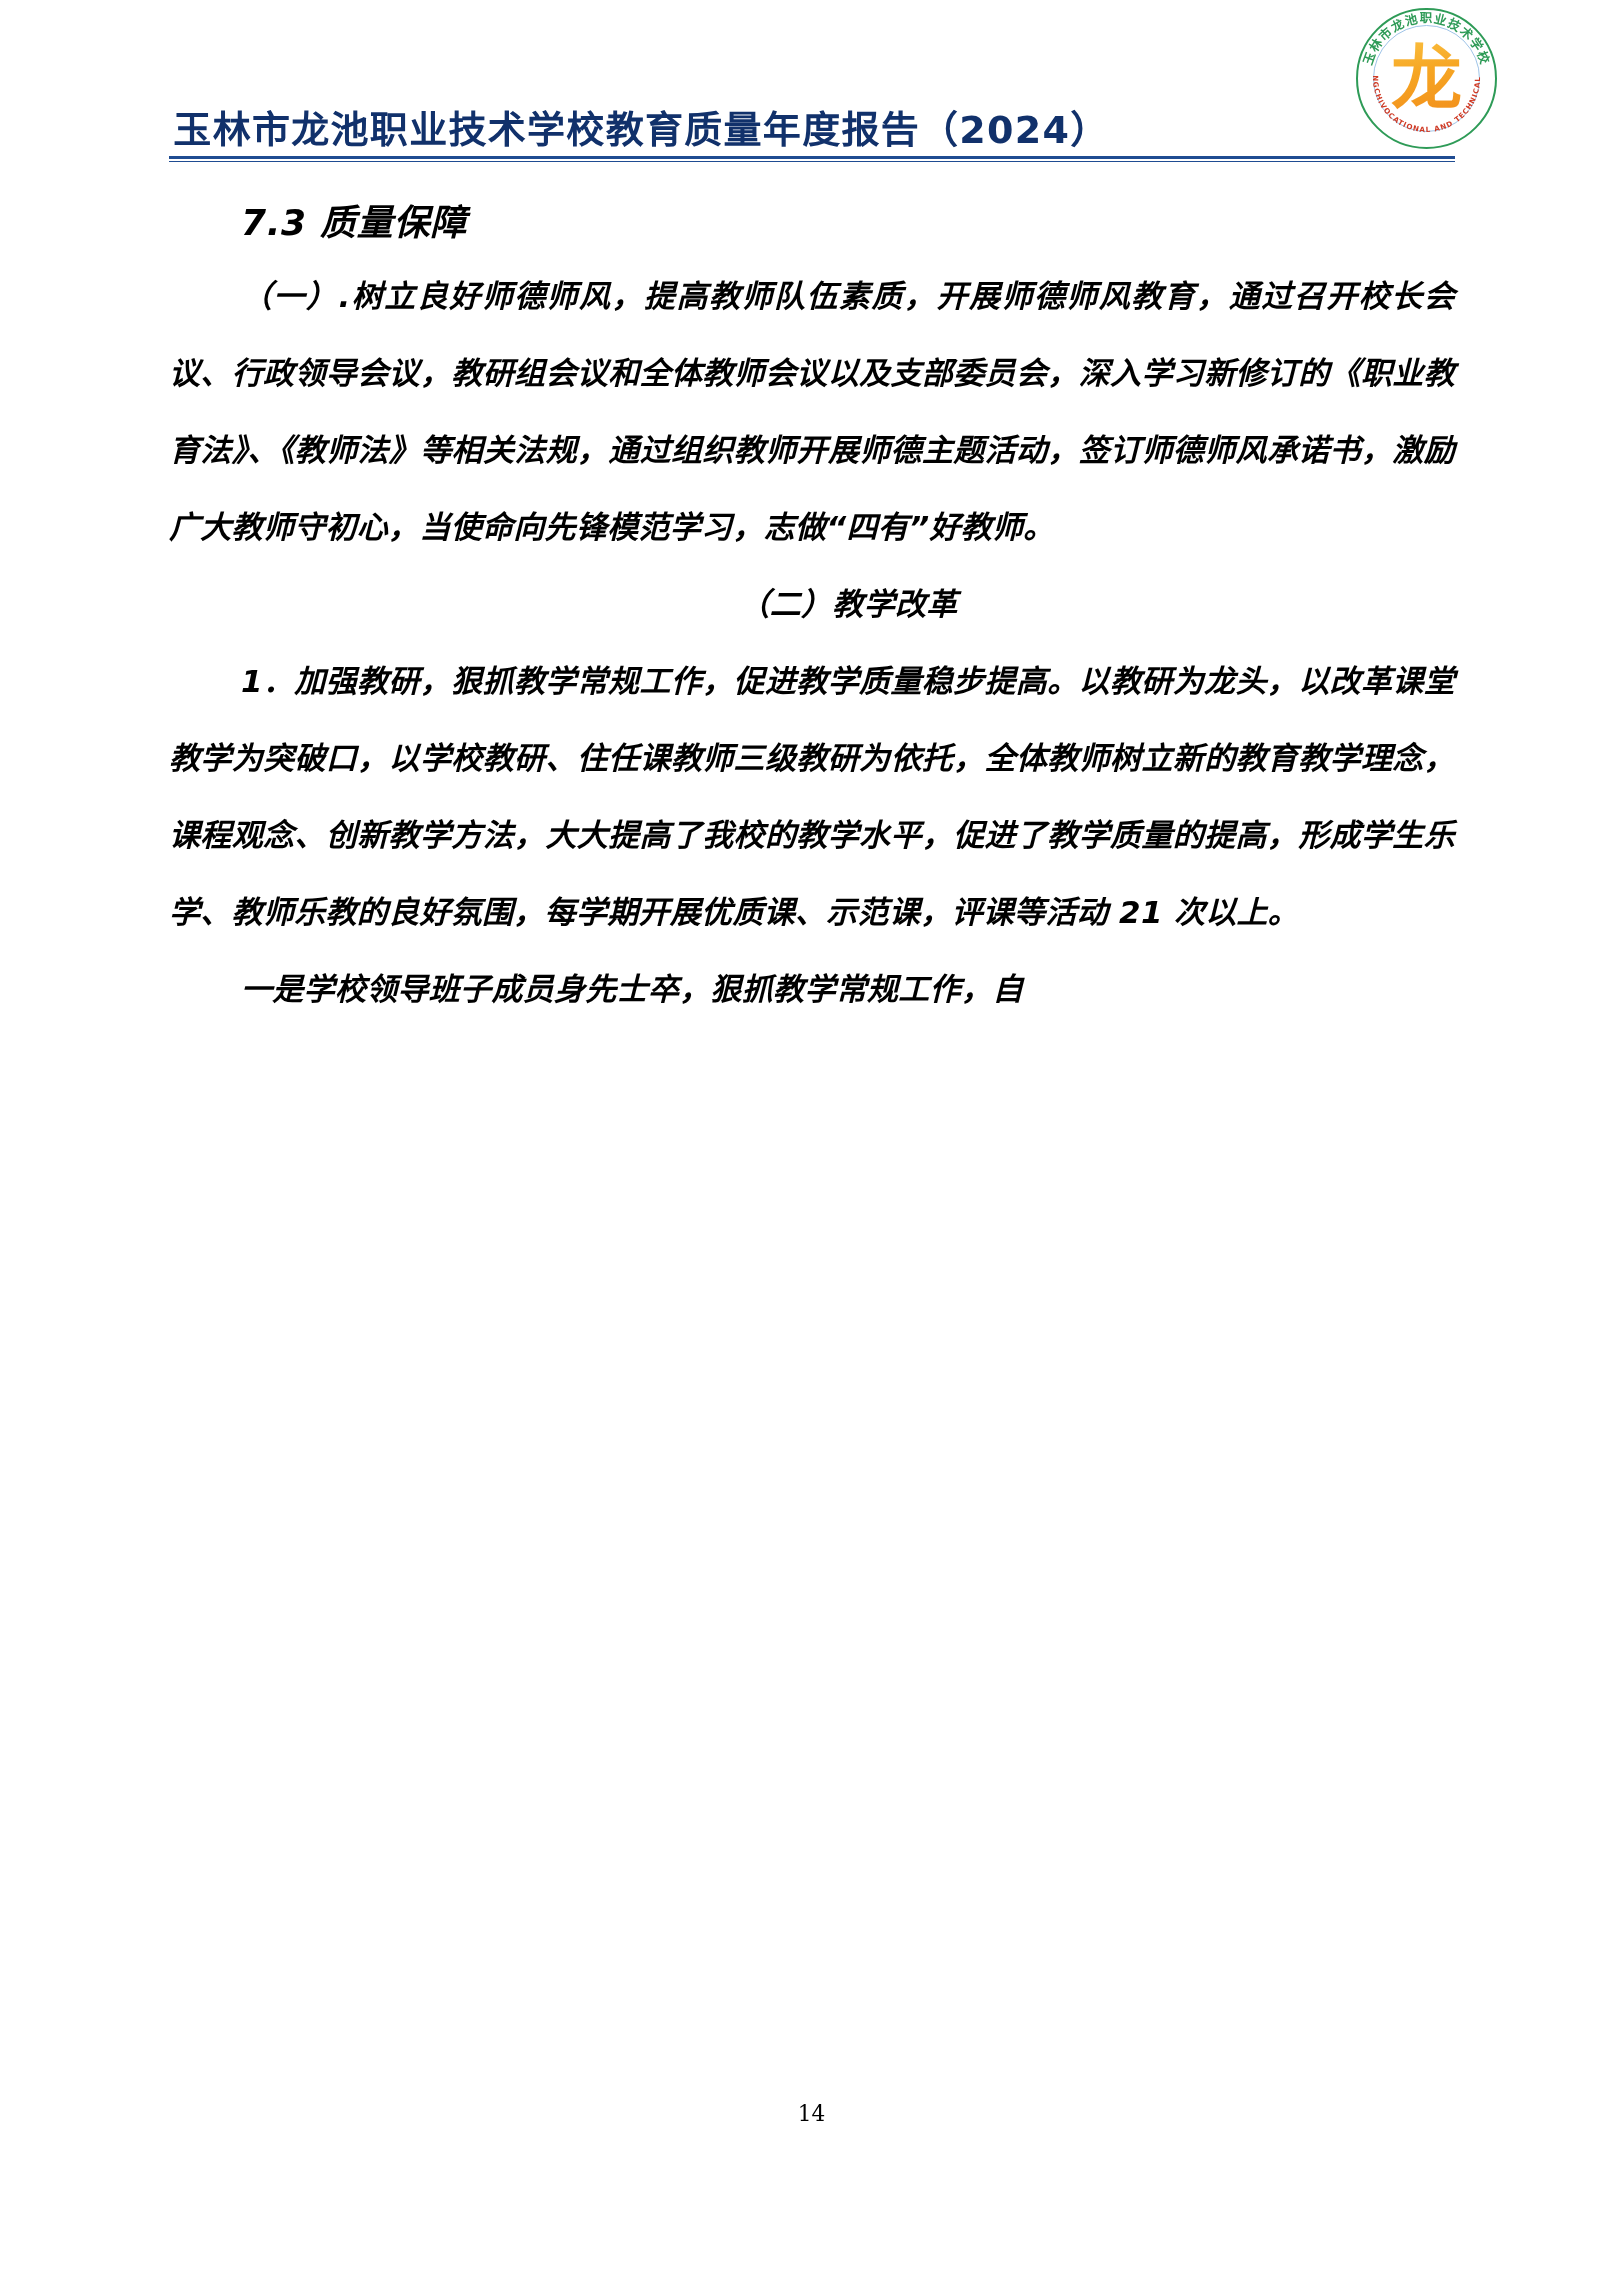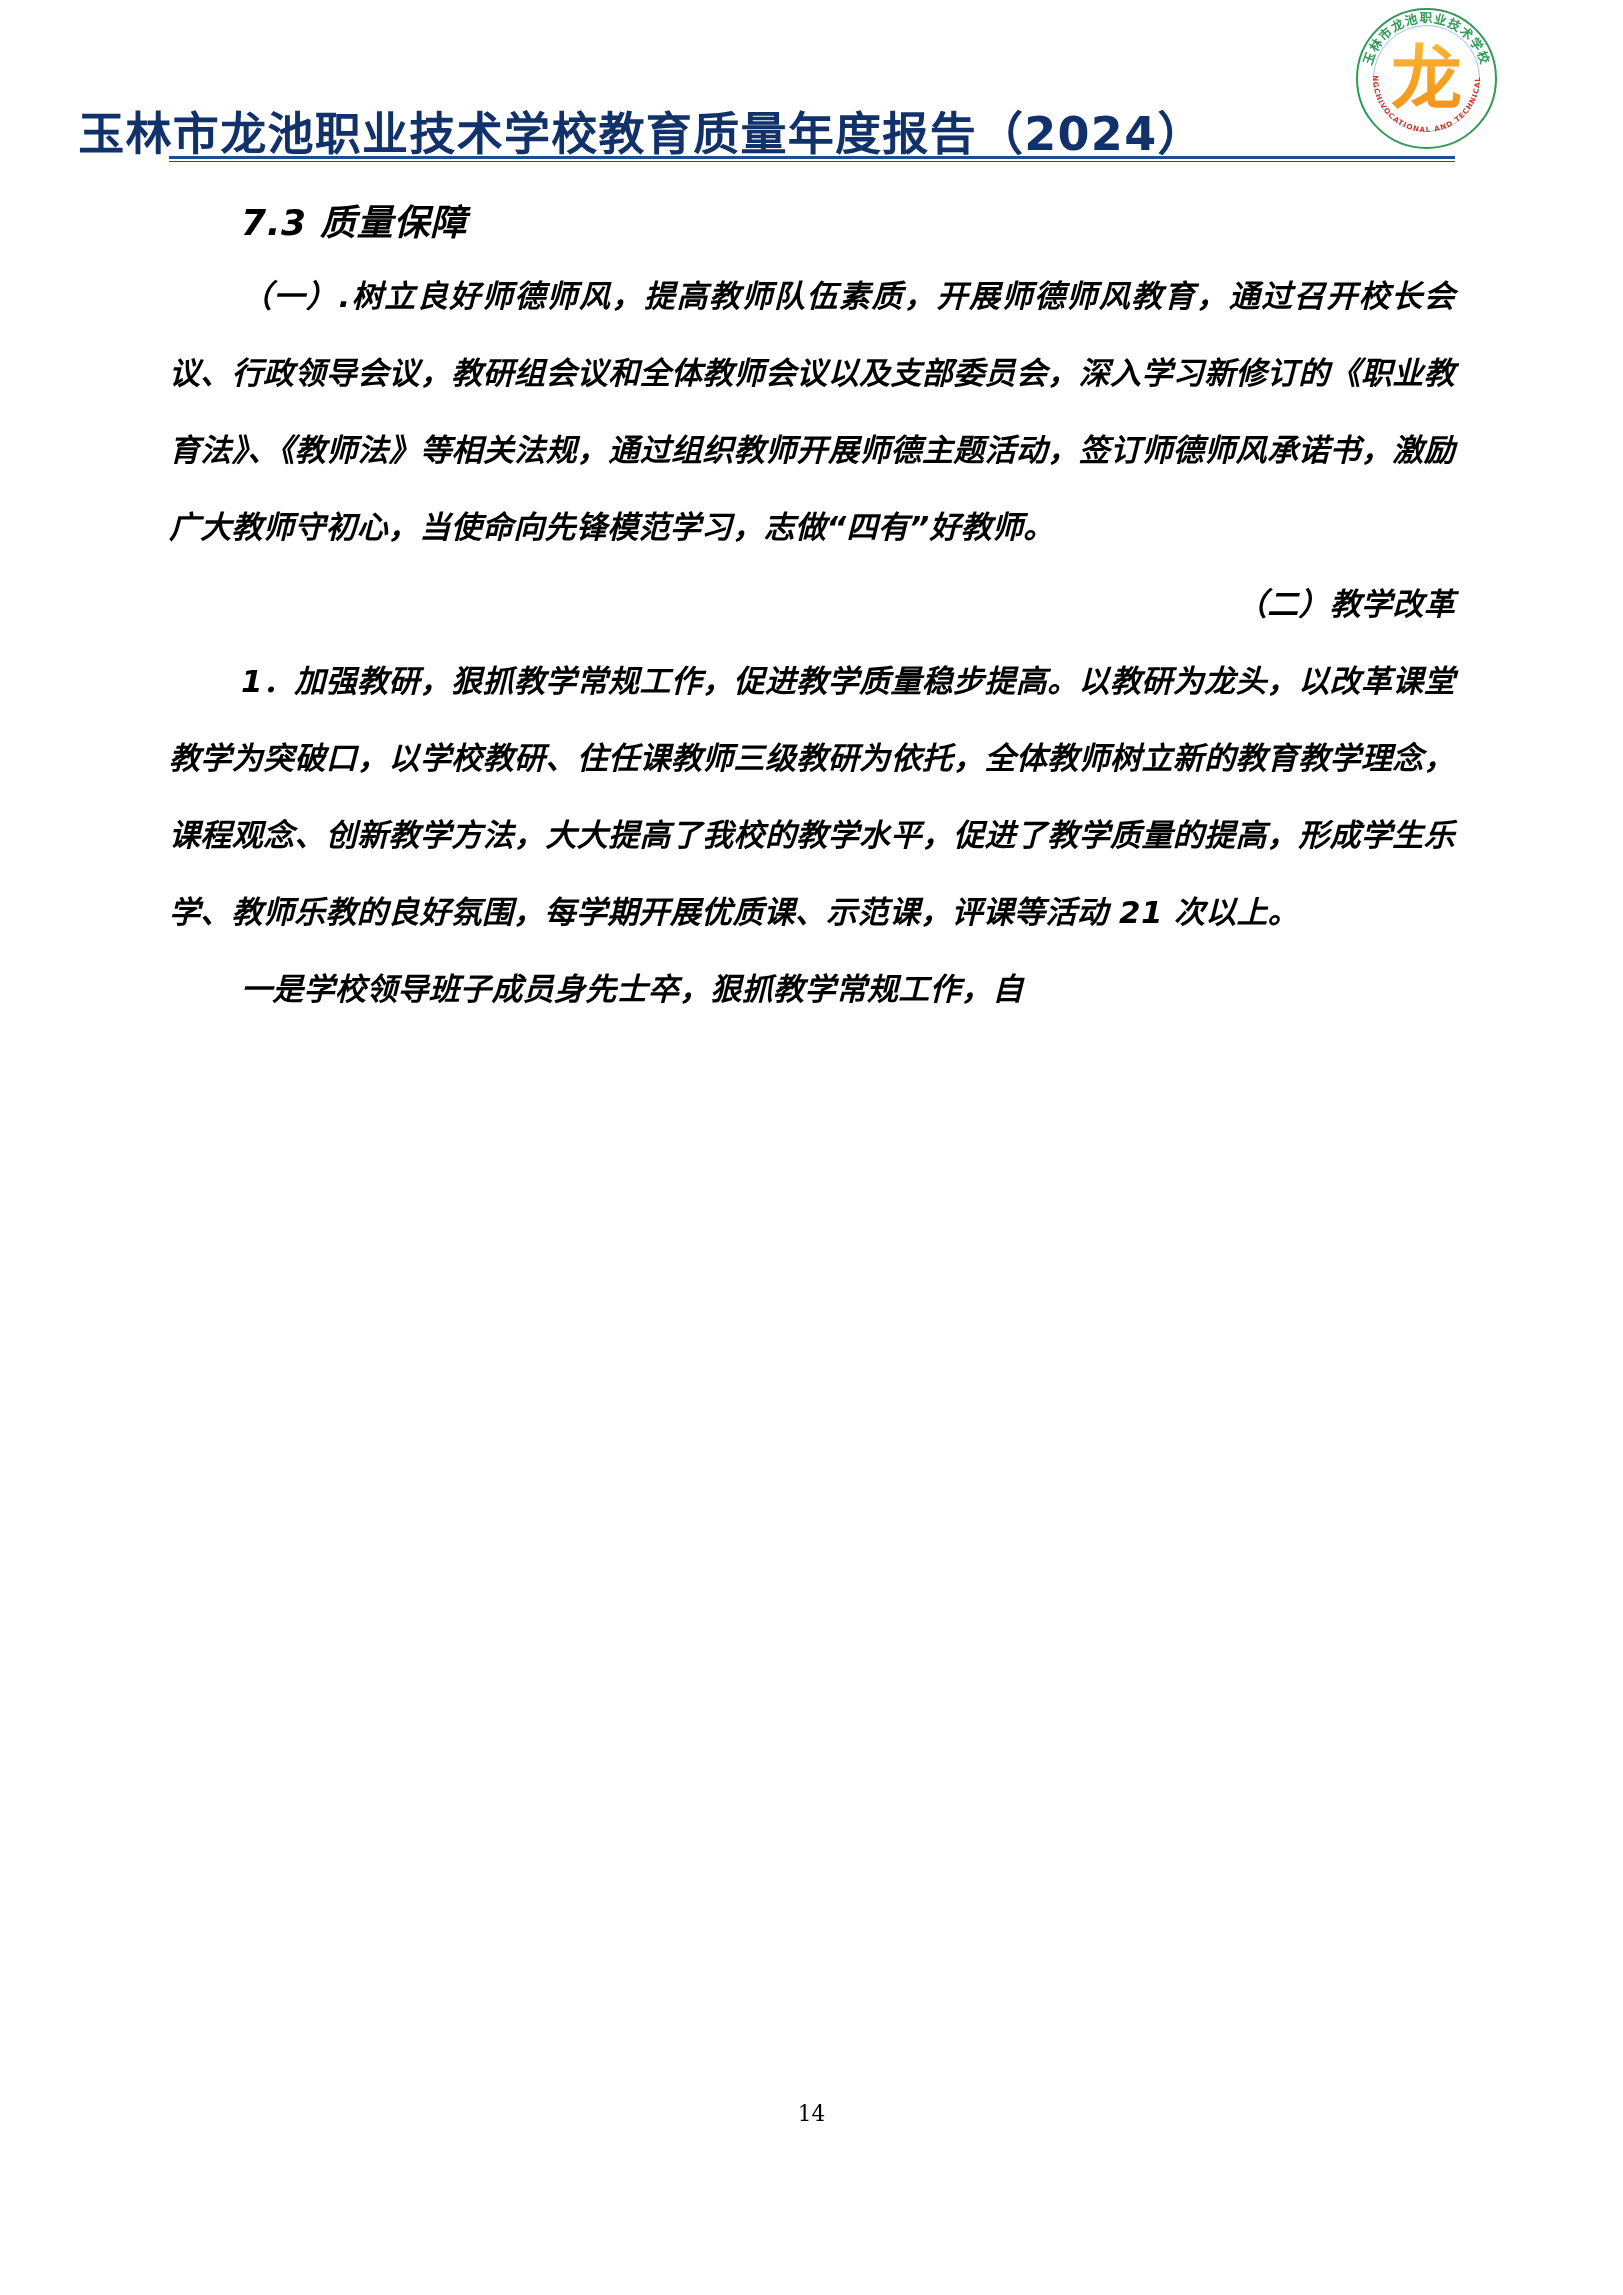--- a/index.html
+++ b/index.html
@@ -31,21 +31,21 @@
   }
 
   .header-title {
     position: absolute;
     left: 0;
     top: 111px;
     width: 1283px;
     text-align: center;
     font-family: "DejaVu Sans", "Liberation Sans", sans-serif;
     font-weight: 700;
-    font-size: 46px;
+    font-size: 38px;
     letter-spacing: 1.3px;
     color: #11316b;
     white-space: nowrap;
     line-height: 1;
   }
 
   .header-rule {
     position: absolute;
     left: 169px;
     top: 156px;
@@ -149,21 +149,21 @@
     font-size: 31px;
     line-height: 77px;
     color: #000000;
     text-align: justify;
     text-justify: inter-ideograph;
     text-indent: 72px;
     letter-spacing: 0.3px;
     margin: 0;
   }
   .para.sub-head {
-    text-align: right;
+    text-align: center;
   }
 
   
   .page-number {
     position: absolute;
     left: 0;
     top: 2103px;
     width: 1623px;
     text-align: center;
     font-family: "DejaVu Serif", "Liberation Serif", serif;

